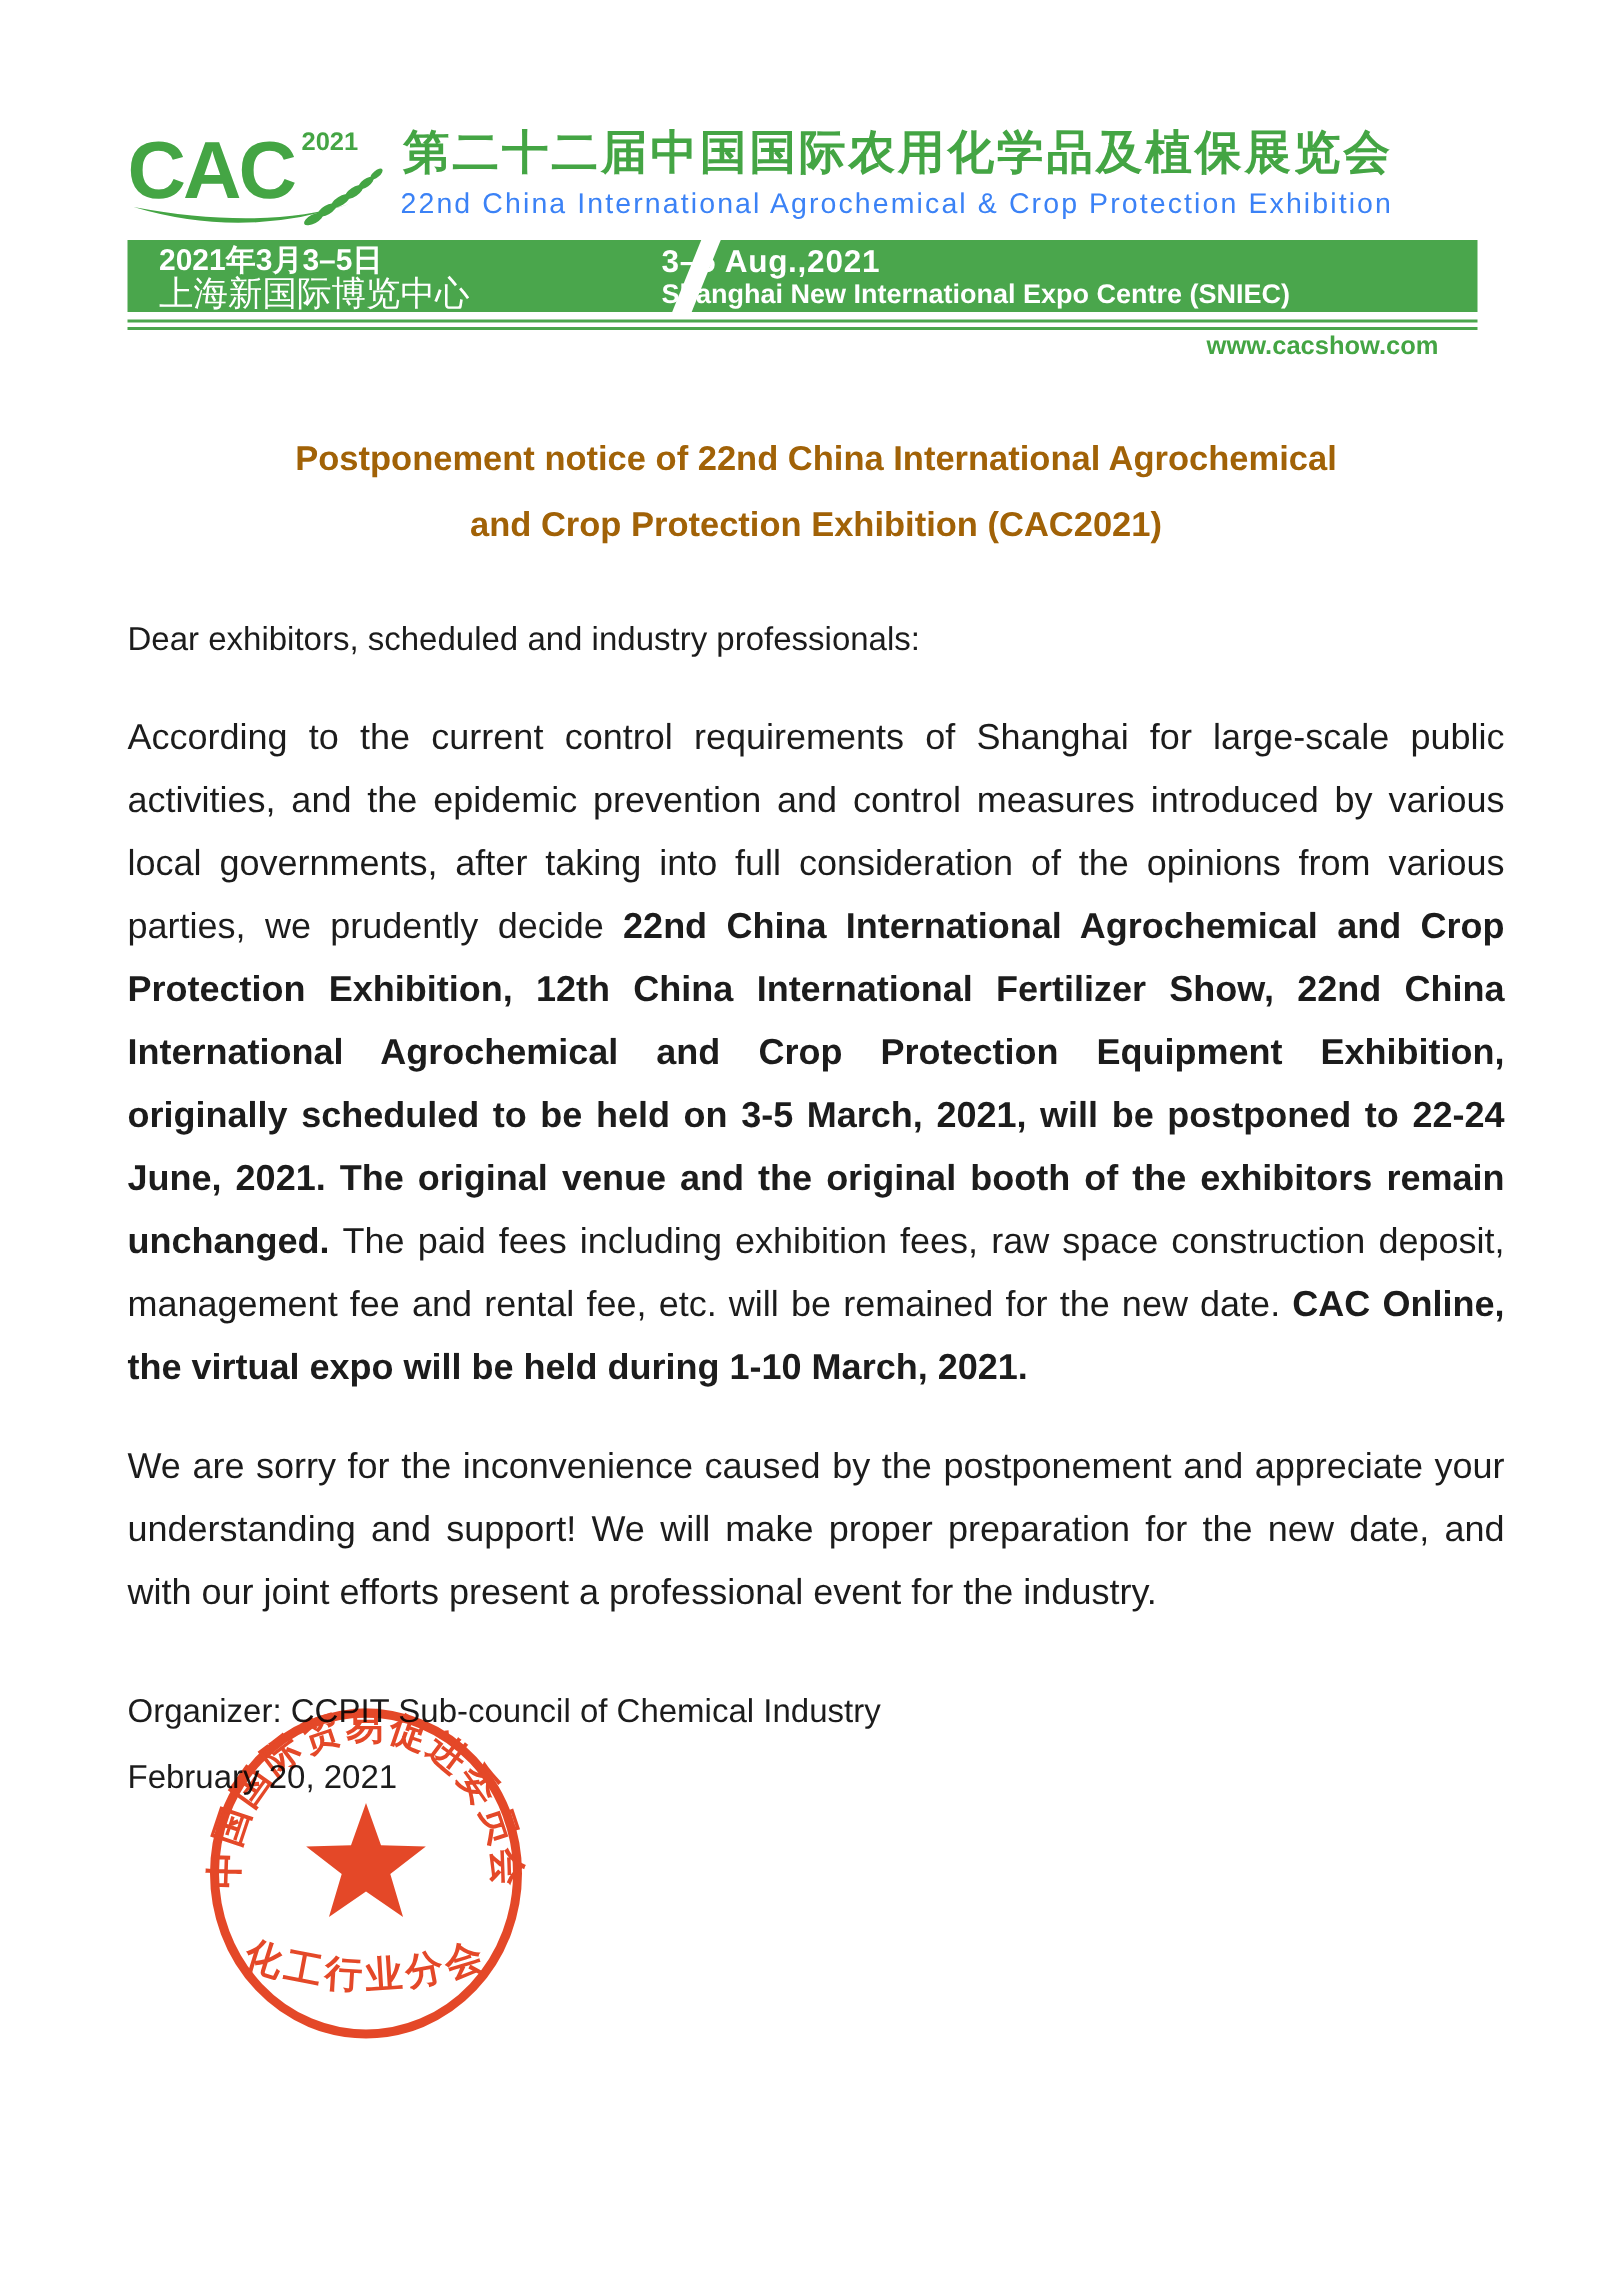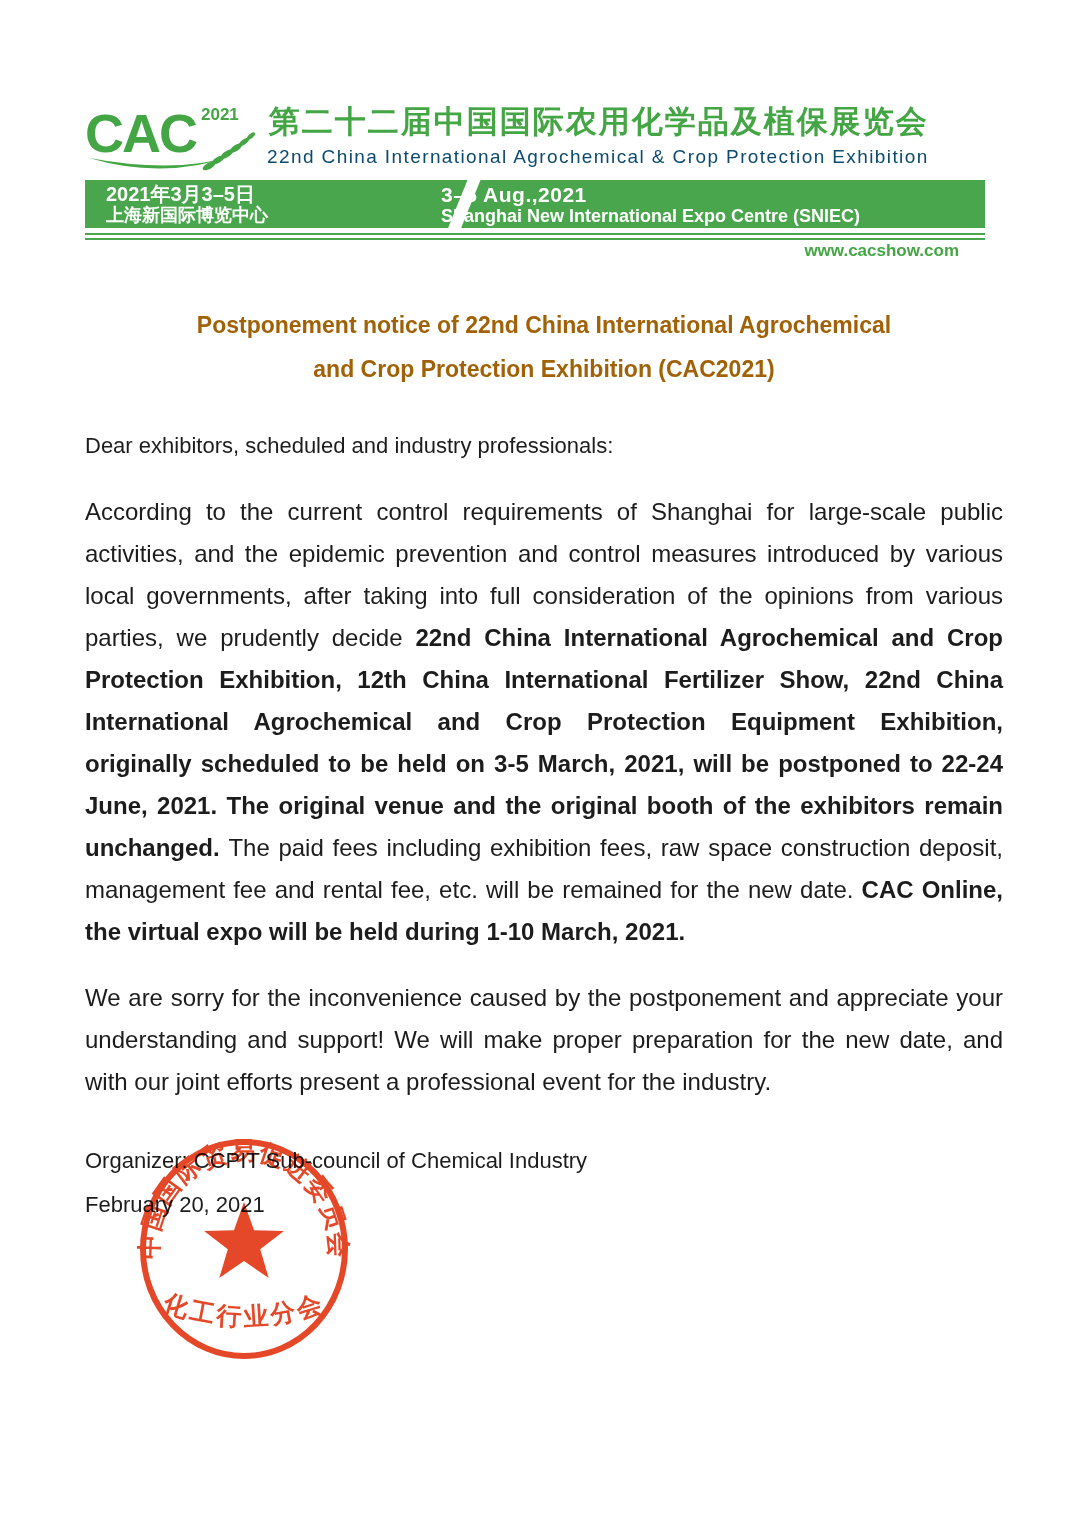--- a/index.html
+++ b/index.html
@@ -8,50 +8,50 @@
     position: relative;
     width: 1080px;
     height: 1527px;
     margin: 0 auto;
     background: #ffffff;
     font-family: "Liberation Sans", "DejaVu Sans", sans-serif;
     color: #1c1c1c;
     overflow: hidden;
   }
   
-  .header { width: 900px; margin: 0 95px 0 85px; padding-top: 96px; }
+  .header { width: 900px; margin: 0 95px 0 85px; padding-top: 76px; }
   .logo-row { display: flex; align-items: flex-start; height: 84px; }
   .logo-svg { width: 172px; height: 82px; flex: 0 0 auto; }
   .title-block { margin-left: 10px; margin-top: 8px; }
   .cn-title {
     color: #44a544;
     font-size: 31px;
     font-weight: bold;
     letter-spacing: 2px;
     white-space: nowrap;
     line-height: 36px;
     text-align: right;
   }
   .en-subtitle {
-    color: #0c4a6e;
+    color: #3b82f6;
     font-size: 19px;
     letter-spacing: 1.4px;
     white-space: nowrap;
     margin-top: 6px;
     text-align: right;
   }
   .banner {
     position: relative;
     height: 48px;
     background: #4aa64c;
     overflow: hidden;
   }
   .banner-left { position: absolute; left: 21px; top: 3px; color: #ffffff; }
   .banner-left .l1 { font-size: 20px; font-weight: bold; line-height: 22px; }
-  .banner-left .l2 { font-size: 18px; font-weight: bold; line-height: 21px; }
+  .banner-left .l2 { font-size: 23px; font-weight: normal; line-height: 21px; }
   .banner-slash {
     position: absolute; left: 372px; top: -4px;
     width: 13px; height: 60px;
     background: #ffffff;
     transform: skewX(-22deg);
   }
   .banner-right { position: absolute; left: 356px; top: 3px; color: #ffffff; }
   .banner-right .l1 { font-size: 21px; font-weight: bold; line-height: 23px; letter-spacing: 0.5px; }
   .banner-right .l2 { font-size: 18px; font-weight: bold; line-height: 20px; text-align: right; }
   .double-rule {

